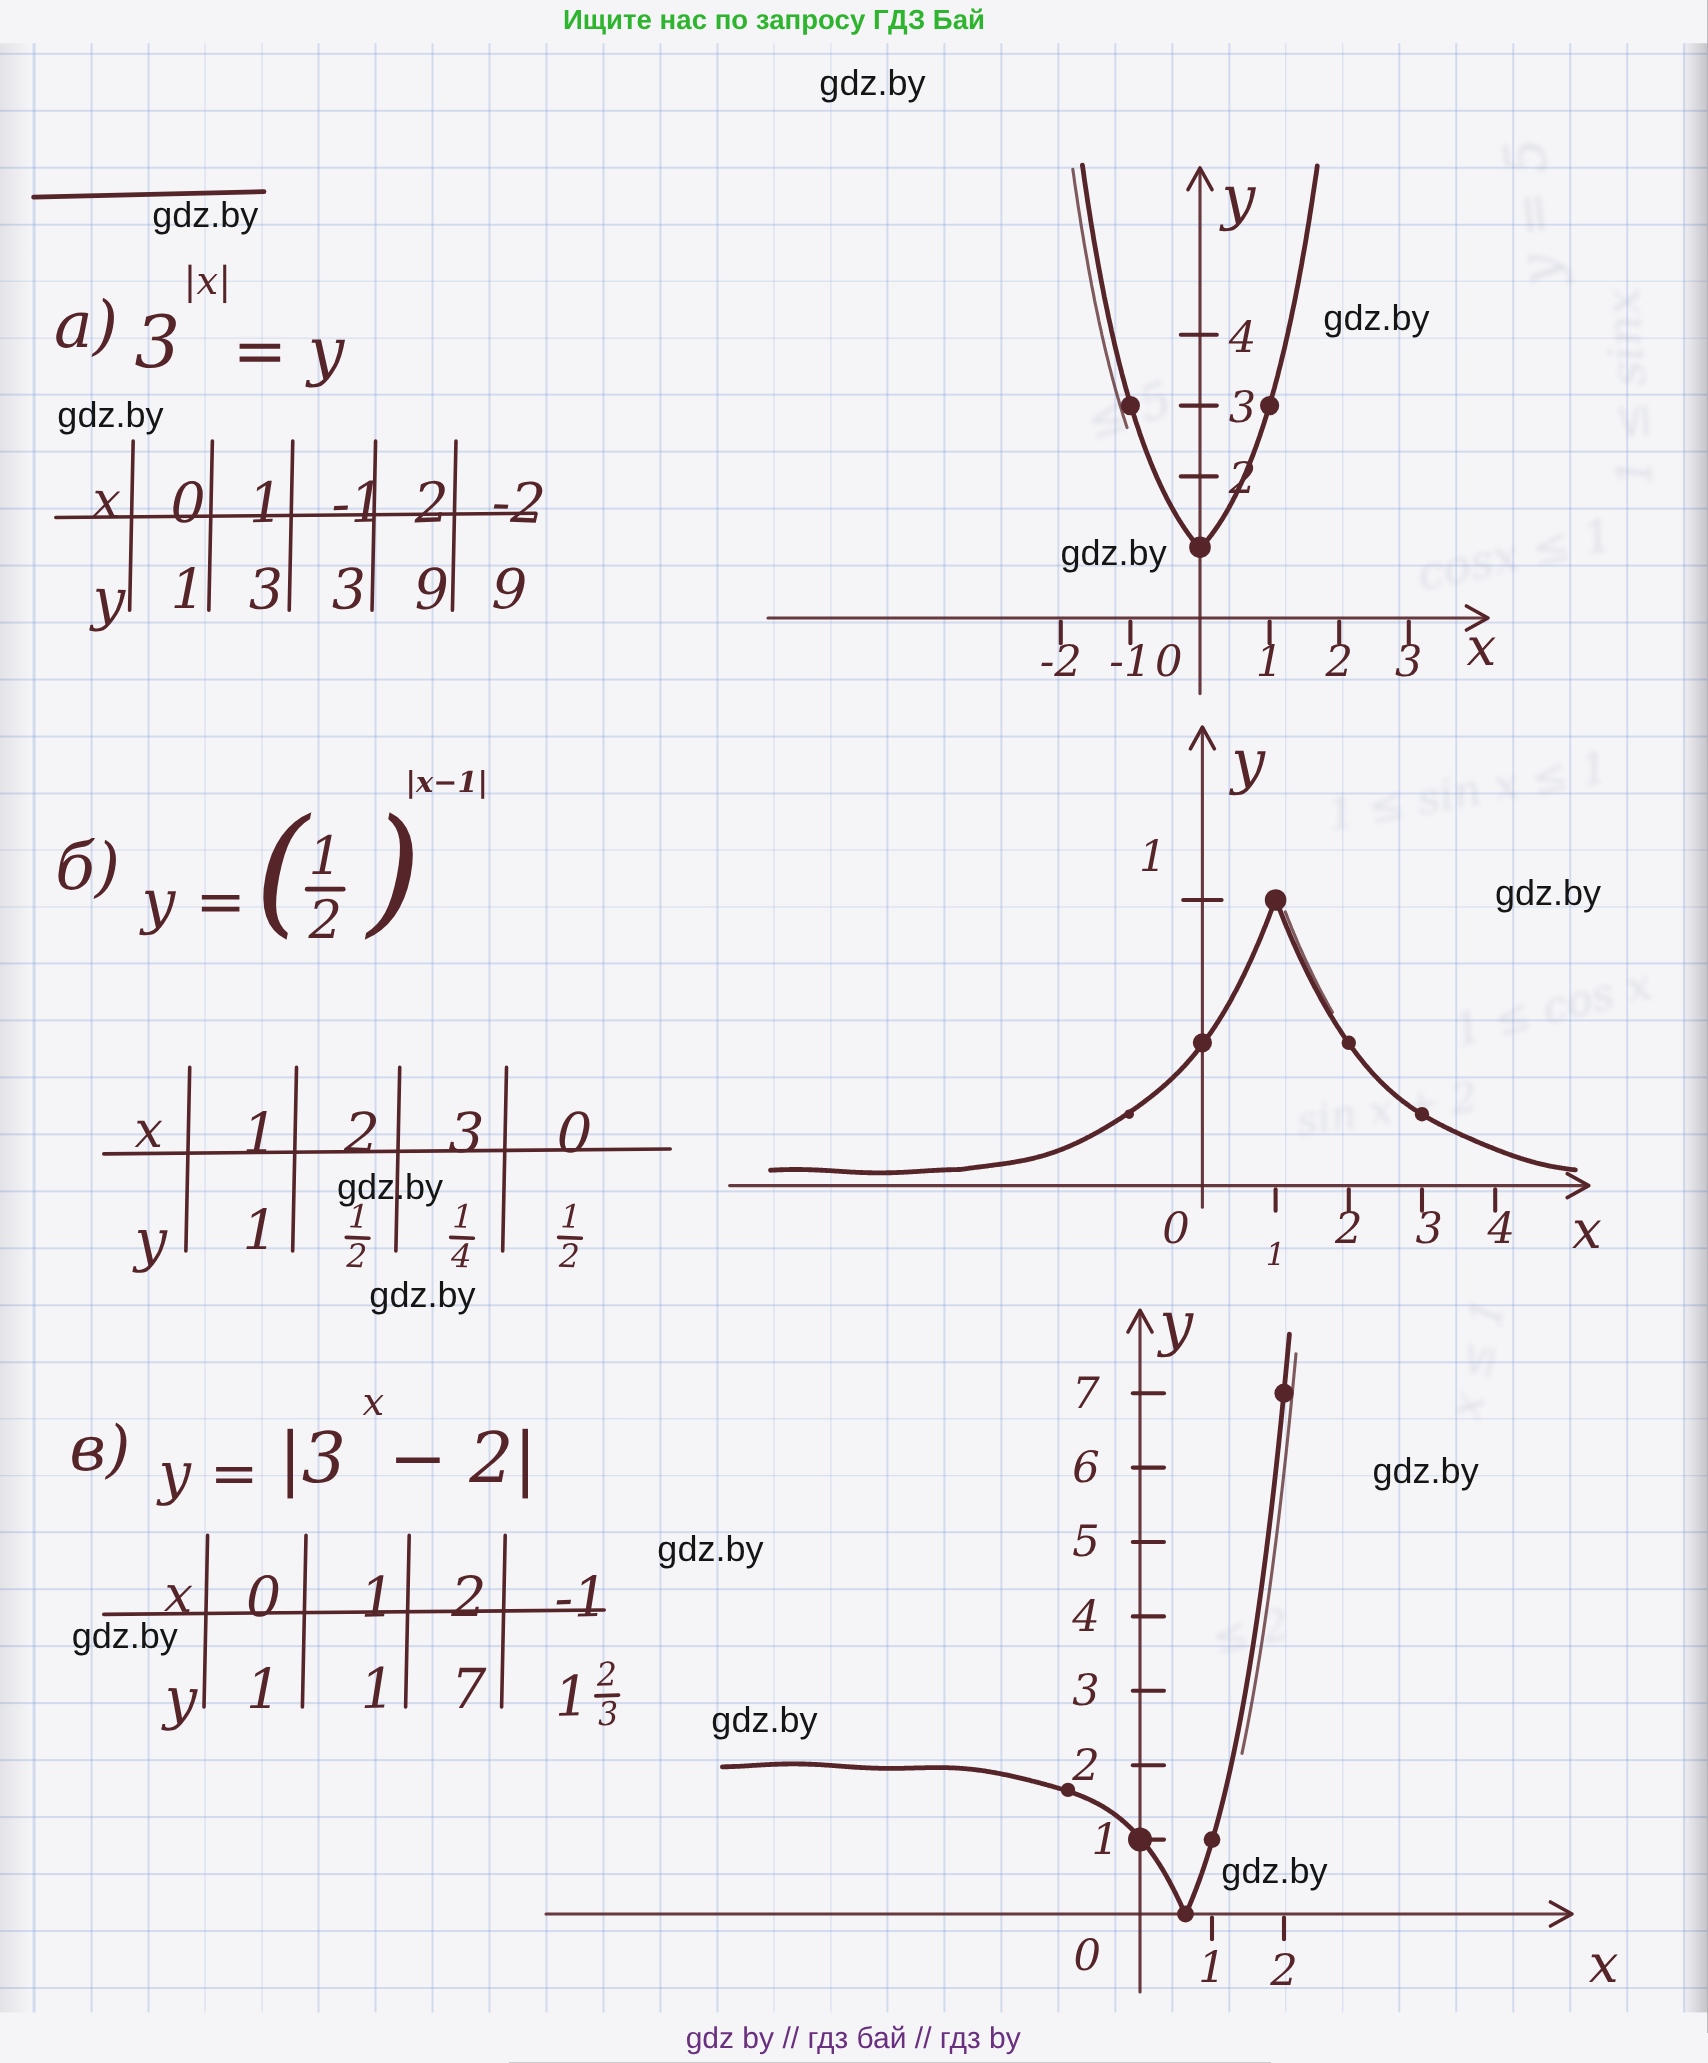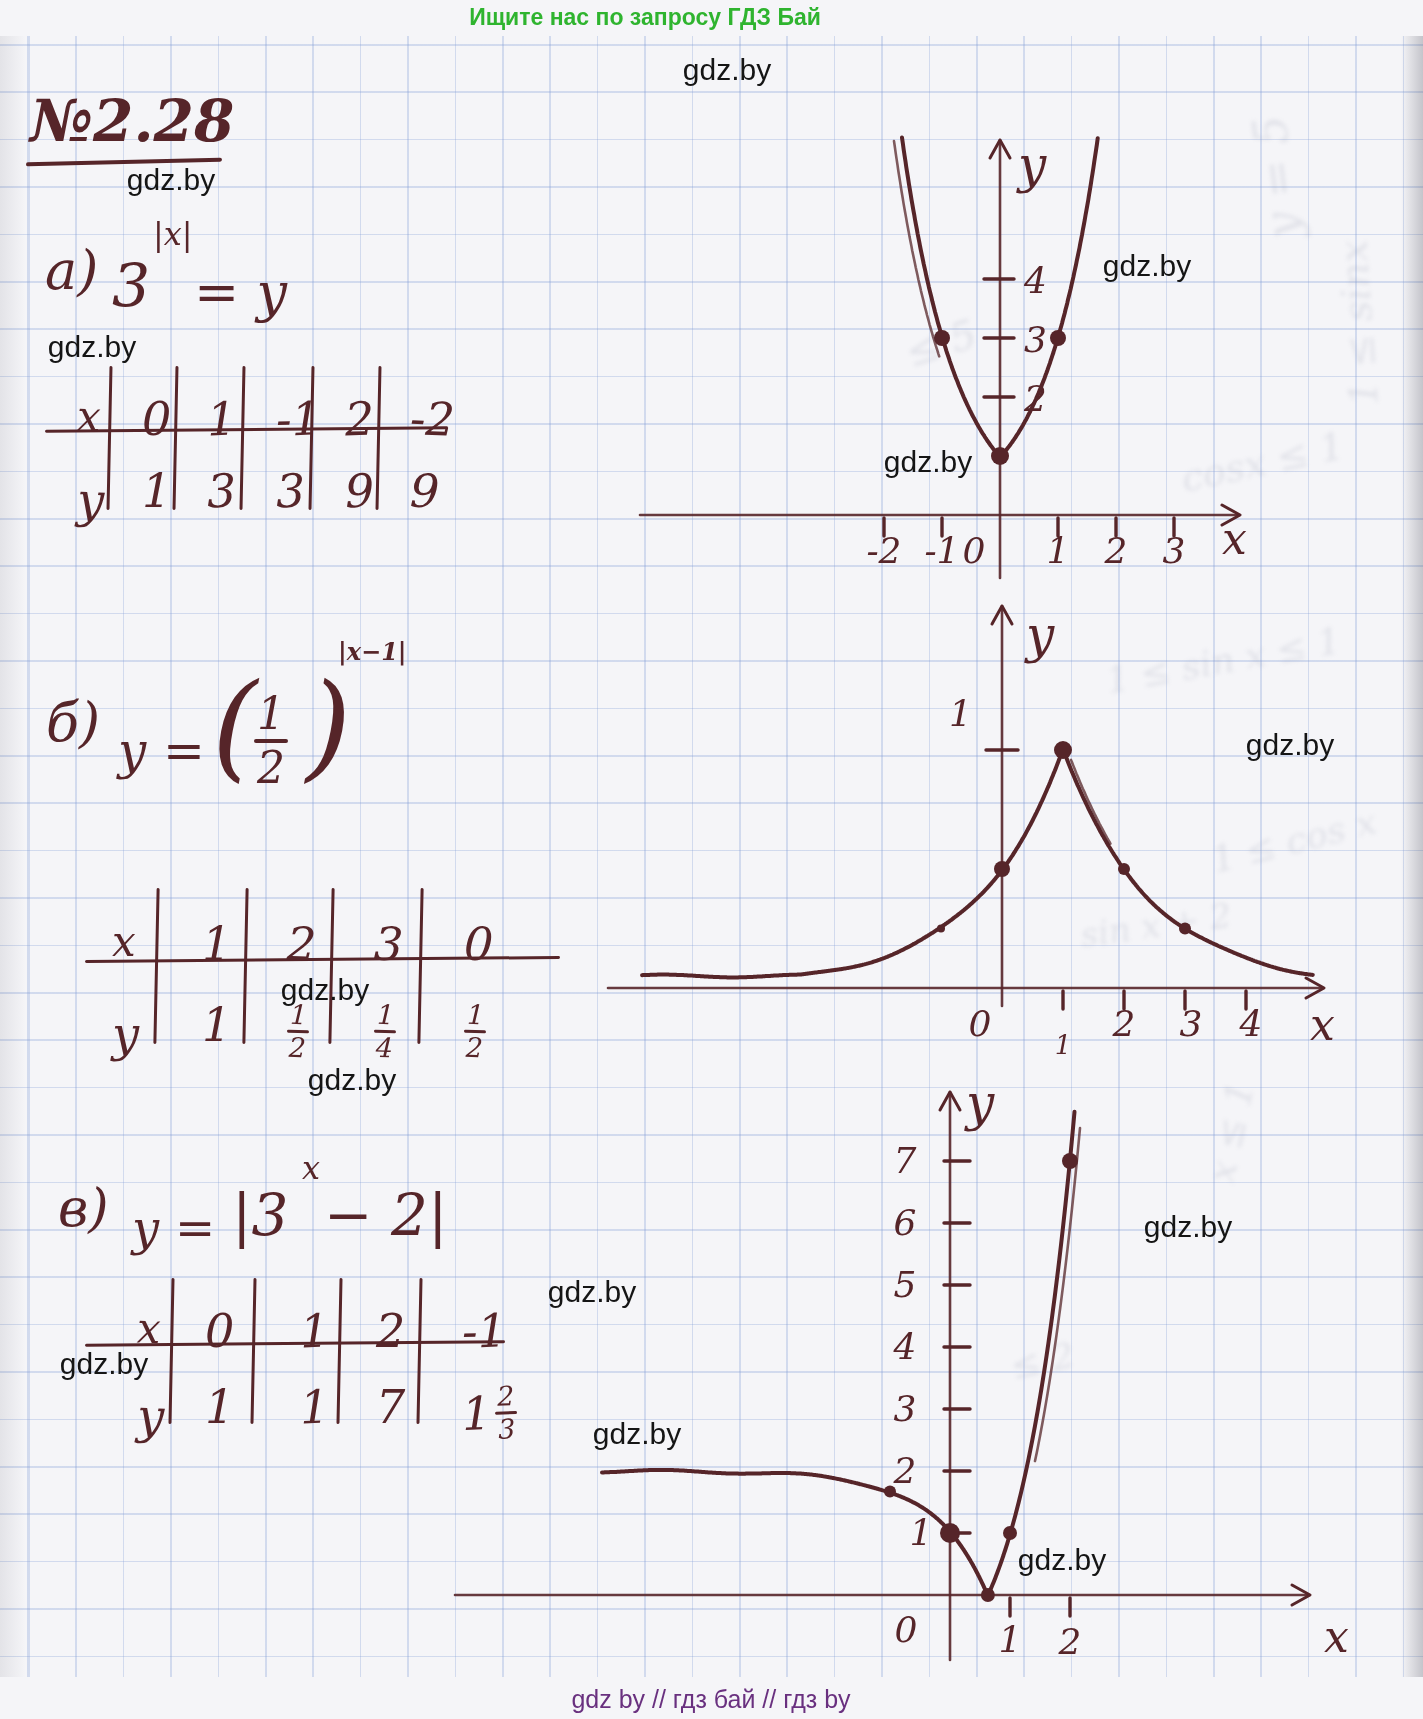--- a/index.html
+++ b/index.html
@@ -50,21 +50,20 @@
       <span class="ghost" style="left: 1275px; top: 300px; font-size: 40px; transform: rotate(-94deg);">1 ≤ sinx</span>
       <span class="ghost" style="left: 1180px; top: 440px; font-size: 38px; transform: rotate(-12deg);">cosx ≤ 1</span>
       <span class="ghost" style="left: 905px; top: 320px; font-size: 40px; transform: rotate(-18deg);">≤ 5</span>
       <span class="ghost" style="left: 1105px; top: 640px; font-size: 36px; transform: rotate(-10deg);">1 ≤ sin x ≤ 1</span>
       <span class="ghost" style="left: 1210px; top: 820px; font-size: 36px; transform: rotate(-14deg);">1 ≤ cos x</span>
       <span class="ghost" style="left: 1080px; top: 905px; font-size: 34px; transform: rotate(-8deg);">sin x + 2</span>
       <span class="ghost" style="left: 1180px; top: 1110px; font-size: 38px; transform: rotate(-78deg);">x ≤ 1</span>
       <span class="ghost" style="left: 1010px; top: 1340px; font-size: 36px; transform: rotate(-12deg);">≤ 2</span>
     </div>
 
-  <div class="hw title" style="left:30px;top:92px;">№2.28</div>
   <div class="t-under" style="left:26px;top:160px;width:196px;"></div>
 
   <div class="hw" style="left:45px;top:244px;font-size:54px;">а)</div>
   <div class="hw" style="left:112px;top:256px;font-size:60px;">3</div>
   <div class="hw" style="left:153px;top:218px;font-size:32px;">|x|</div>
   <div class="hw" style="left:194px;top:266px;font-size:54px;">= у</div>
 
   <div class="hw" style="left:46px;top:696px;font-size:54px;">б)</div>
   <div class="hw" style="left:118px;top:726px;font-size:50px;">у =</div>
   <div class="hw" style="left:212px;top:668px;font-size:116px;font-weight:300;">(</div>

